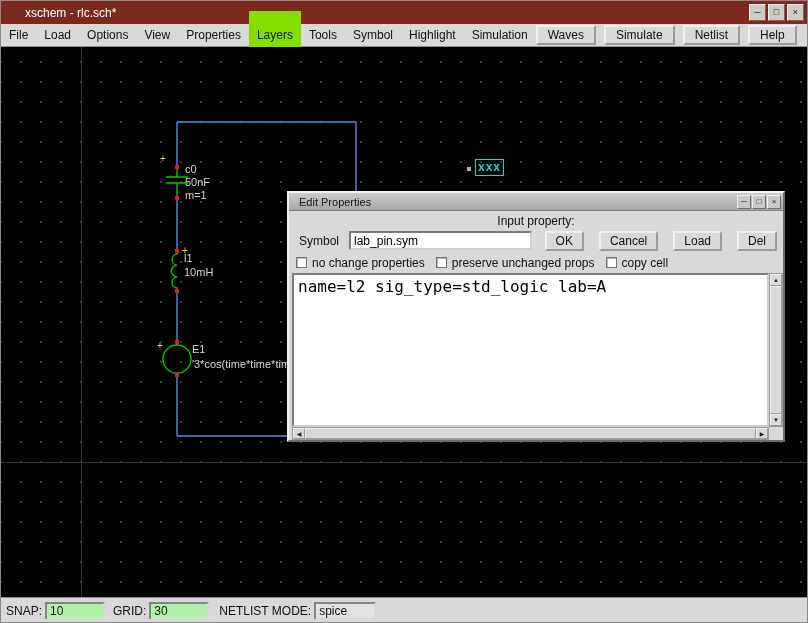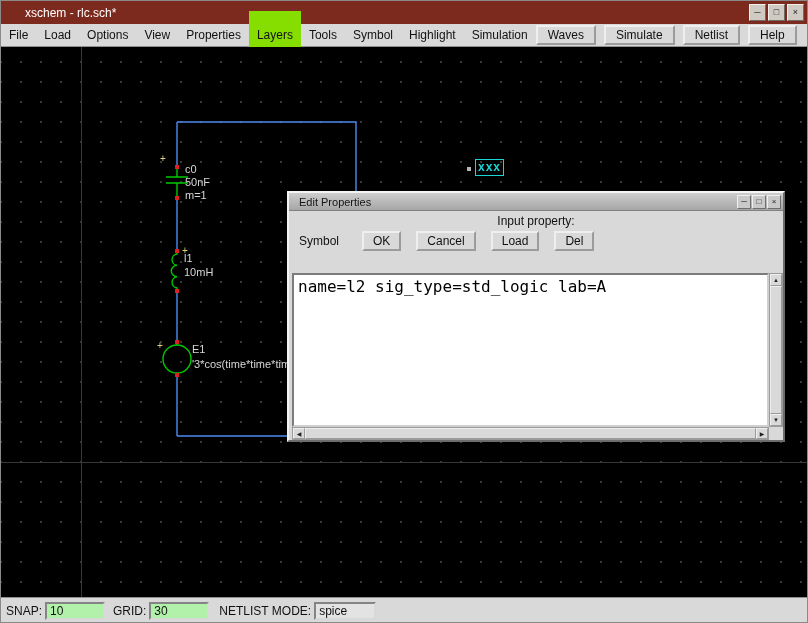--- a/index.html
+++ b/index.html
@@ -176,26 +176,41 @@
         <div class="dlg-winbtn">─</div>
         <div class="dlg-winbtn">□</div>
         <div class="dlg-winbtn">×</div>
       </div>
     </div>
 
     <div class="dlg-prompt">Input property:</div>
 
     <div class="symbol-row">
       <span class="symbol-label">Symbol</span>
+      <input class="entry" value="lab_pin.sym" style="">
       <button class="dlg-push first">OK</button>
       <button class="dlg-push">Cancel</button>
       <button class="dlg-push">Load</button>
       <button class="dlg-push">Del</button>
     </div>
 
+    <div class="checkbox-row">
+      <span class="cb-group">
+        <span class="cb-box"></span>
+        <span>no change properties</span>
+      </span>
+      <span class="cb-group">
+        <span class="cb-box"></span>
+        <span>preserve unchanged props</span>
+      </span>
+      <span class="cb-group">
+        <span class="cb-box"></span>
+        <span>copy cell</span>
+      </span>
+    </div>
 
     <div class="dlg-text">name=l2 sig_type=std_logic lab=A</div>
 
     <div class="vscroll">
       <div class="sb-btn">▲</div>
       <div class="sb-thumb"></div>
       <div class="sb-btn">▼</div>
     </div>
 
     <div class="hscroll">

